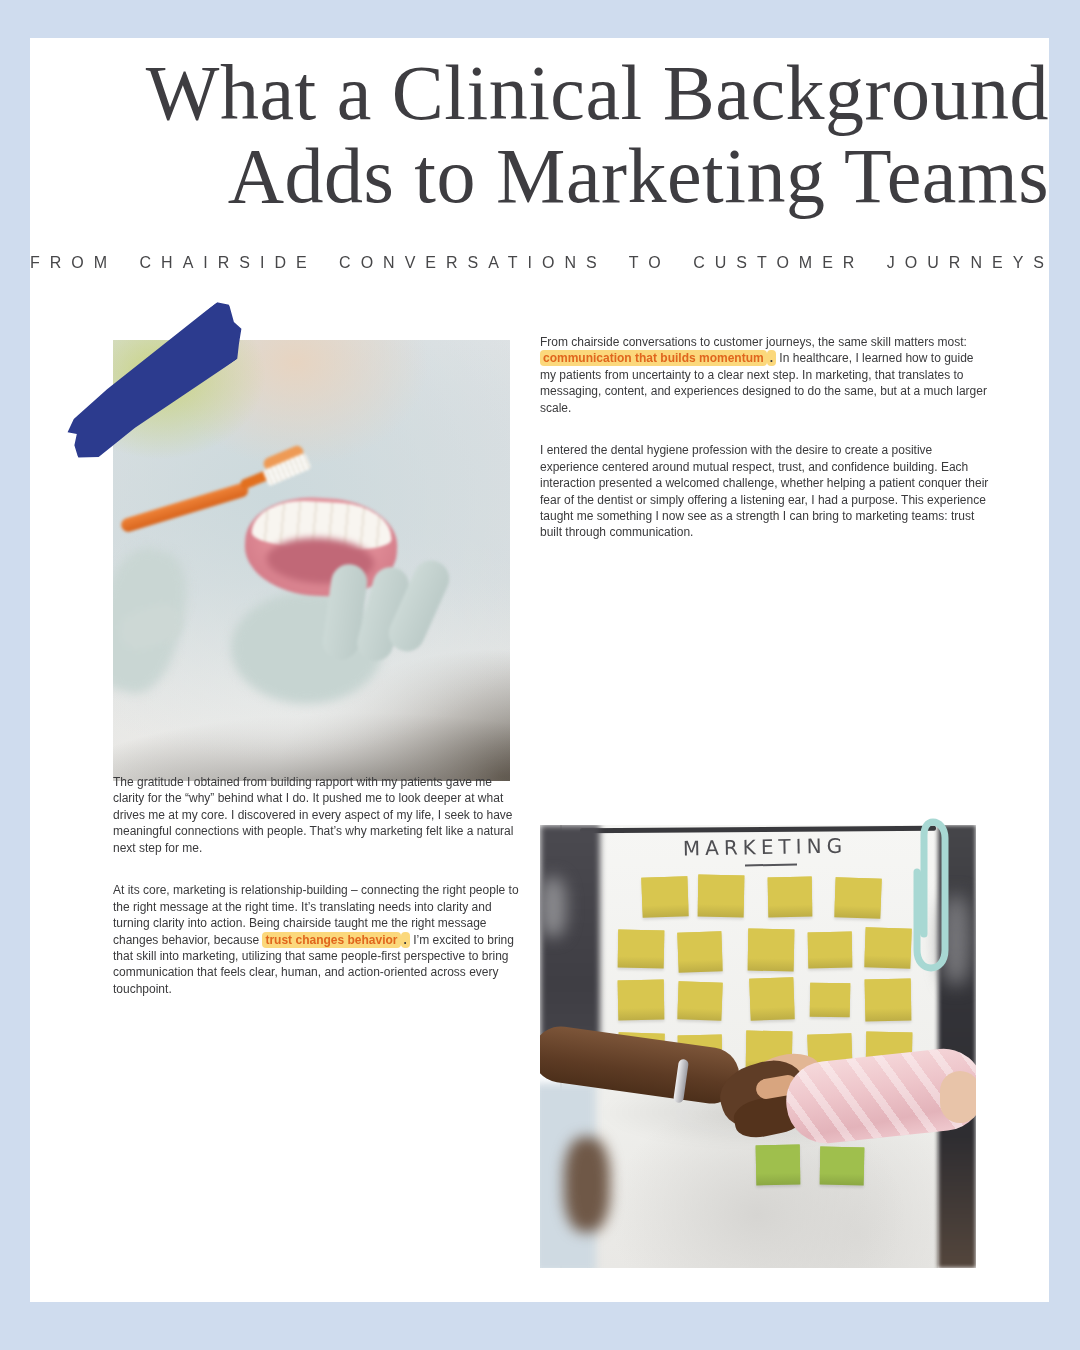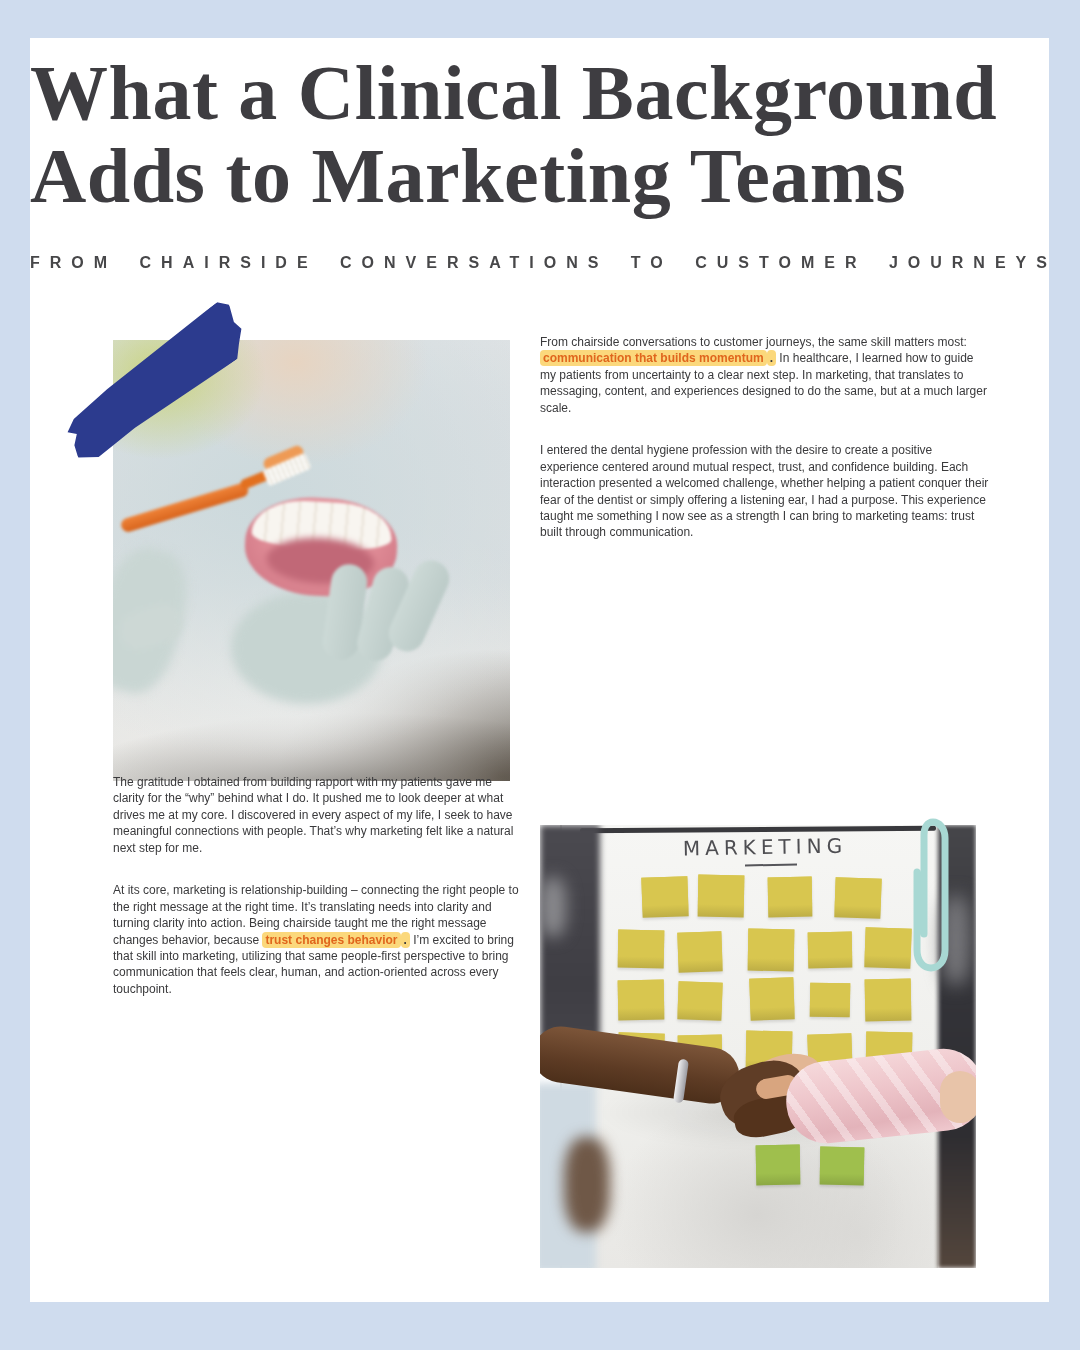--- a/index.html
+++ b/index.html
@@ -13,25 +13,25 @@
     --paperclip-teal:#a8d8d3;
     --sticky-yellow:#d8c64f;
     --sticky-green:#9fbf4d;
   }
   *{margin:0;padding:0;box-sizing:border-box;}
   html,body{width:1080px;height:1350px;}
   body{font-family:"Liberation Sans",sans-serif;background:var(--page-bg);position:relative;overflow:hidden;}
 
   .card{position:absolute;left:30px;top:38px;width:1019px;height:1264px;background:var(--card-bg);}
 
-  .title{position:absolute;left:0;top:14px;width:100%;text-align:left;
-    font-family:"Liberation Serif",serif;font-weight:700;color:var(--title-color);
+  .title{position:absolute;left:0;top:14px;width:100%;text-align:right;
+    font-family:"Liberation Serif",serif;font-weight:400;color:var(--title-color);
     font-size:78px;line-height:1.06;letter-spacing:0.5px;}
   .subtitle{position:absolute;left:0;top:216px;width:100%;text-align:center;
-    font-weight:bold;font-size:16px;letter-spacing:10px;word-spacing:8px;color:#474749;white-space:nowrap;}
+    font-weight:normal;font-size:16px;letter-spacing:10px;word-spacing:8px;color:#474749;white-space:nowrap;}
 
   .body-col{position:absolute;color:var(--body-text);font-size:12px;line-height:1.37;}
   .body-col p{margin-bottom:26px;}
   .mark{background:var(--highlight-bg);font-weight:bold;padding:1px 3px;border-radius:4px;
     box-decoration-break:clone;-webkit-box-decoration-break:clone;}
   .mark-orange{color:var(--highlight-text);}
   .mark-dark{color:var(--body-text);}
 
   
   .photo-wrap{position:absolute;}

